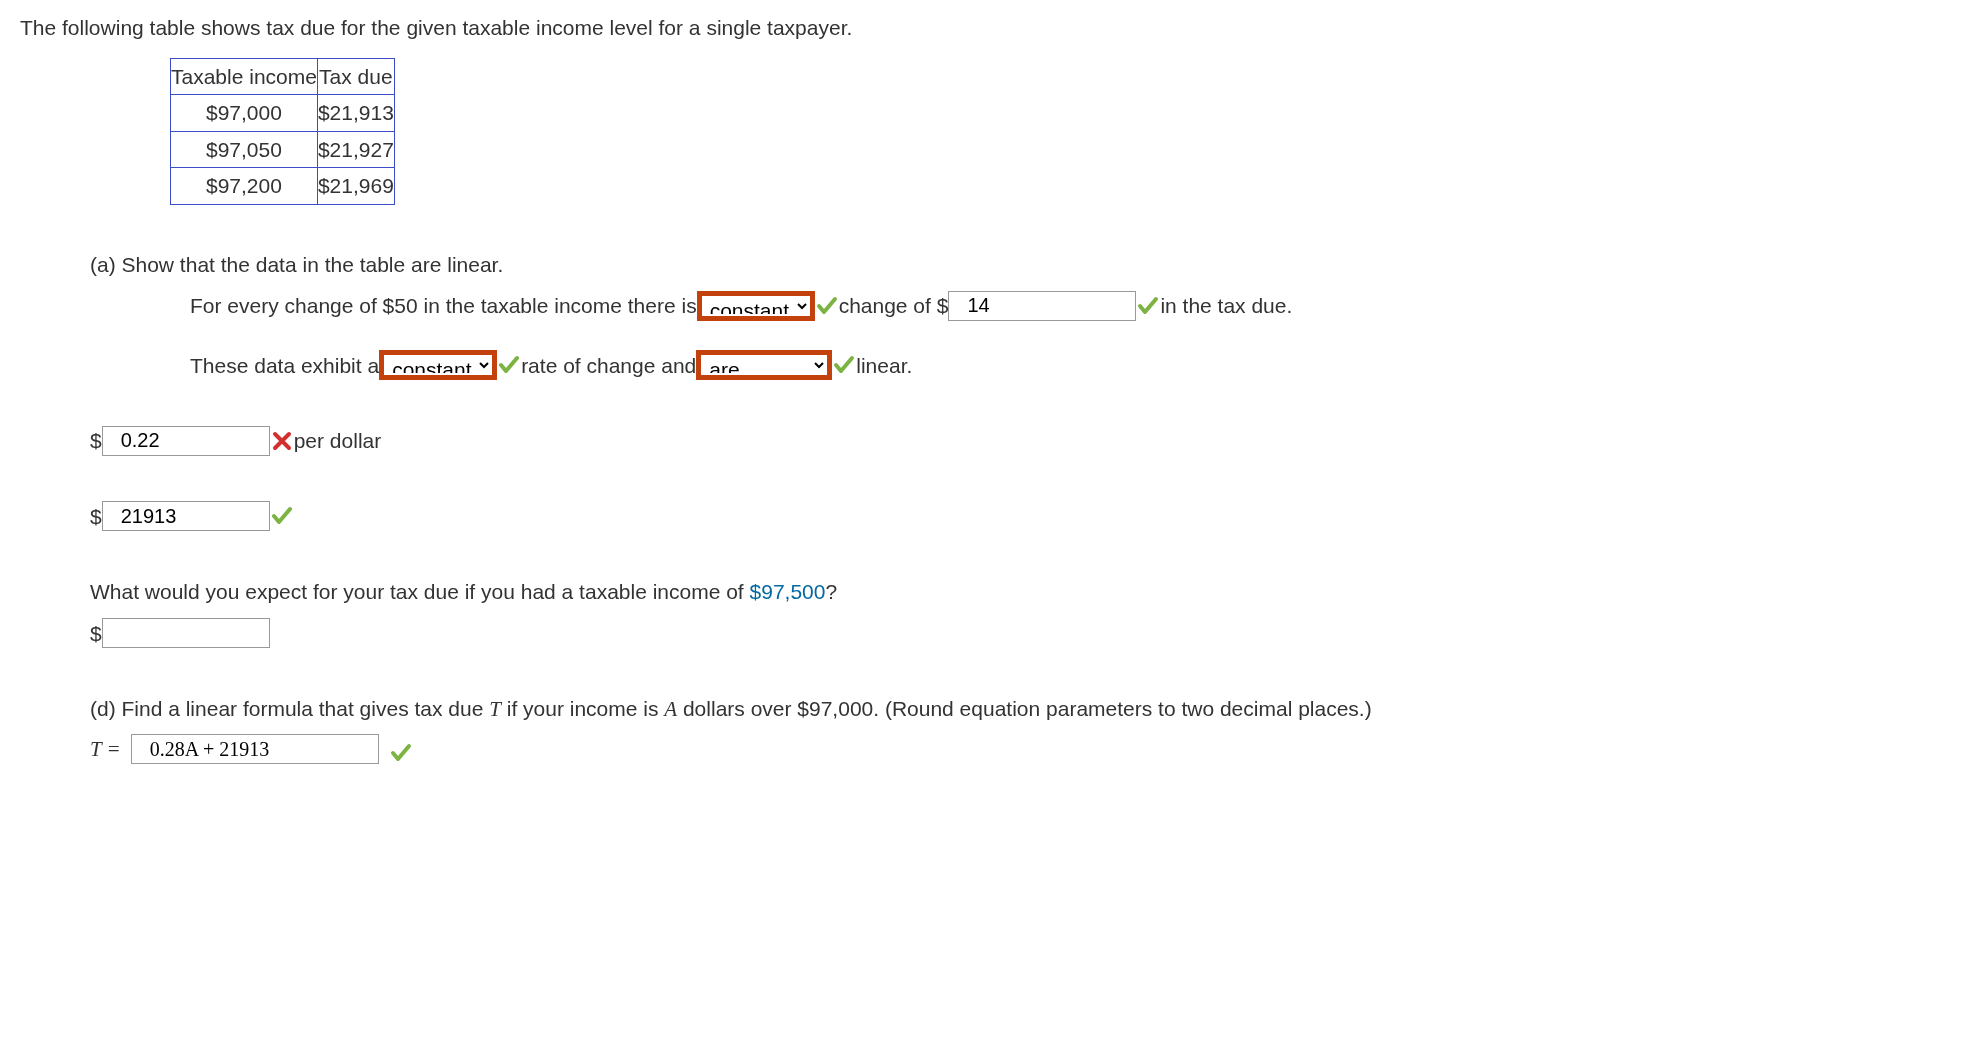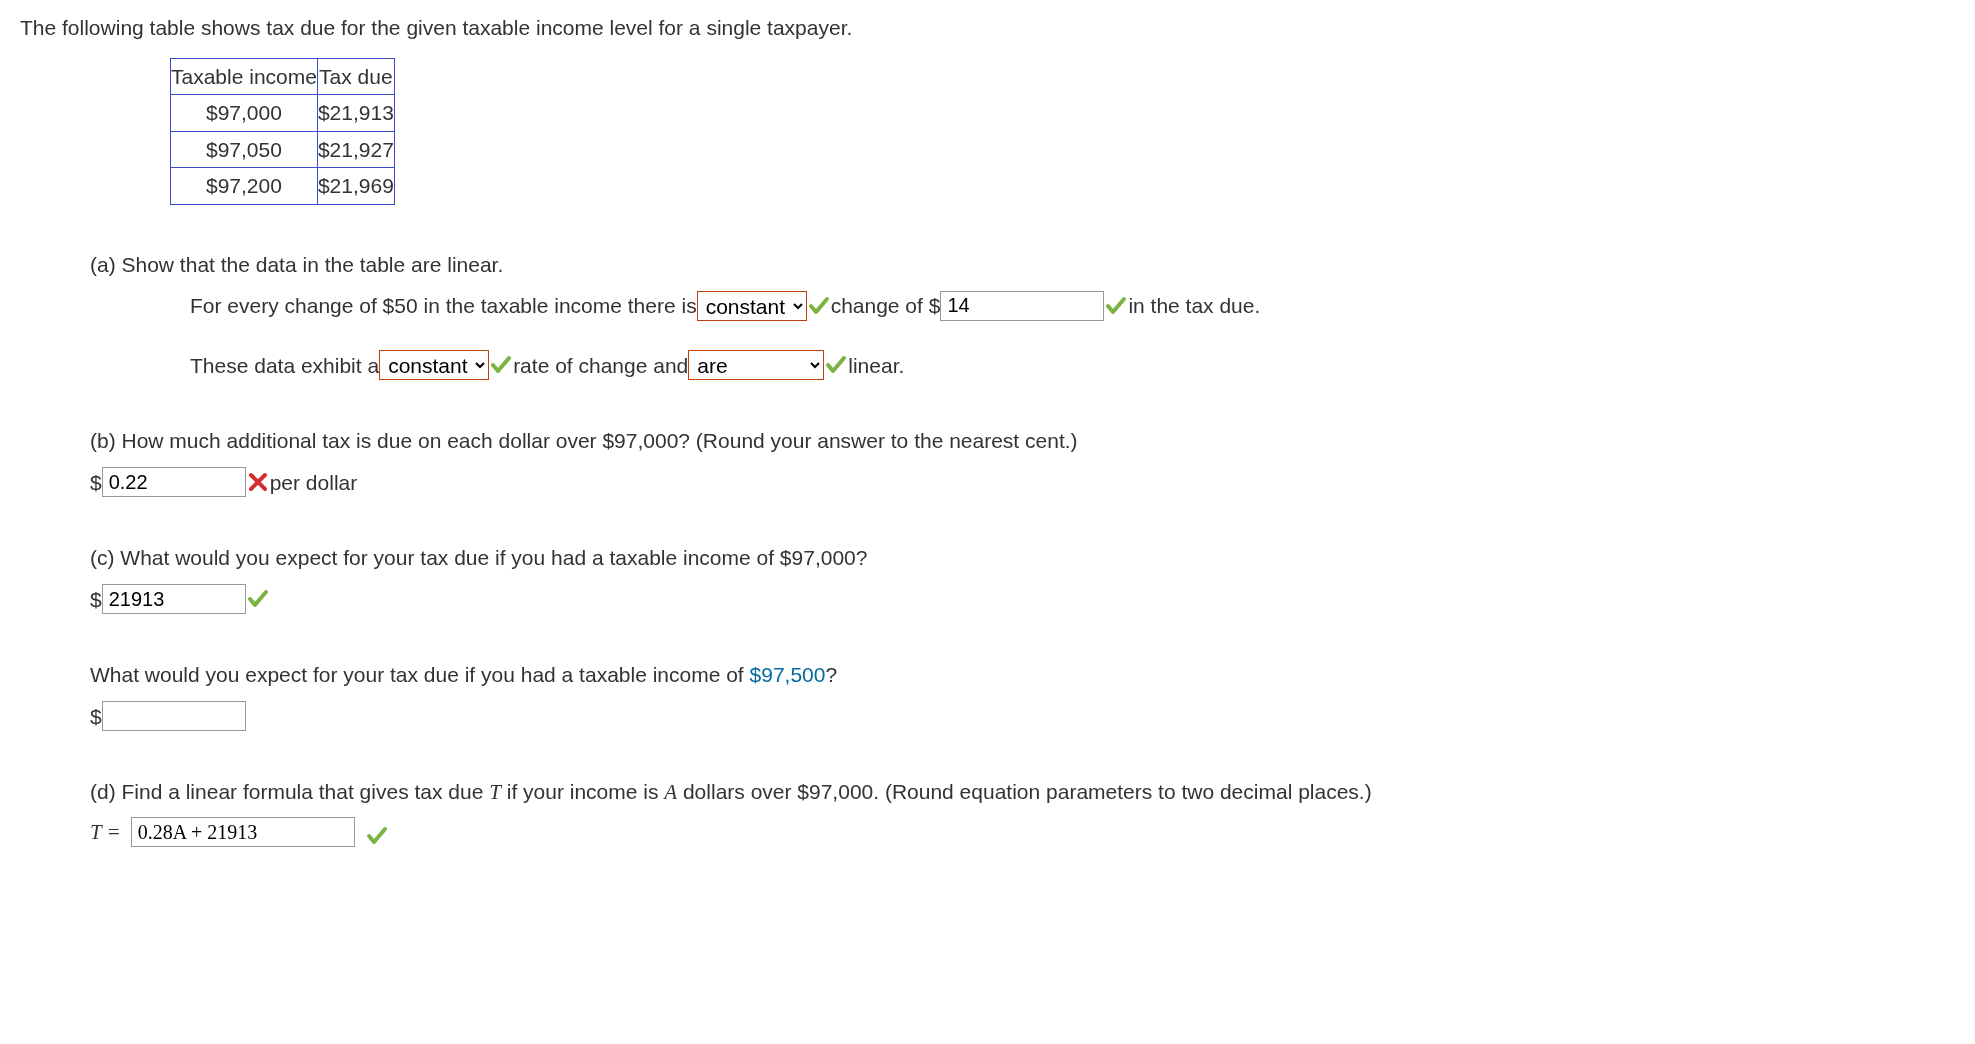--- a/index.html
+++ b/index.html
@@ -36,29 +36,29 @@
     display: flex;
     align-items: center;
     flex-wrap: wrap;
     margin-top: 10px;
   }
   .line span, .line input, .line select {
     font-size: 21px;
     font-family: inherit;
   }
   select {
-    border: 1px solid #c2410c;
+    border: 5px solid #c2410c;
     background: #fff;
     padding: 2px 4px;
     font-size: 19px;
     height: 30px;
   }
   input[type="text"] {
     border: 1px solid #999;
-    padding: 2px 6px;
+    padding: 2px 18px;
     height: 24px;
     font-size: 20px;
   }
   .w-med { width: 150px; }
   .w-sm { width: 130px; }
   .w-formula {
     width: 210px;
     font-family: 'Times New Roman', serif;
     font-size: 24px;
     padding: 6px 8px;
@@ -146,35 +146,33 @@
         <svg viewBox="0 0 24 24">
             <path d="M4 12 L9 18 L20 5" stroke="#7cb342" stroke-width="4" fill="none" stroke-linecap="round" stroke-linejoin="round"></path>
           </svg>
       </span>
       <span>linear.</span>
     </div>
   </div>
 </div>
 
 <div class="part">
-  <div>(b) How much additional tax is due on each dollar over $97,000? (Round your answer to the nearest cent.)</div>
   <div class="line">
     <span>$</span>
     <input type="text" class="w-sm" value="0.22" style="">
     <span class="cross-icon">
       <svg viewBox="0 0 24 24">
           <path d="M5 5 L19 19 M19 5 L5 19" stroke="#d32f2f" stroke-width="4" fill="none" stroke-linecap="round"></path>
         </svg>
     </span>
     <span>per dollar</span>
   </div>
 </div>
 
 <div class="part">
-  <div>(c) What would you expect for your tax due if you had a taxable income of $97,000?</div>
   <div class="line">
     <span>$</span>
     <input type="text" class="w-sm" value="21913" style="">
     <span class="check-icon">
       <svg viewBox="0 0 24 24">
           <path d="M4 12 L9 18 L20 5" stroke="#7cb342" stroke-width="4" fill="none" stroke-linecap="round" stroke-linejoin="round"></path>
         </svg>
     </span>
   </div>
 </div>

